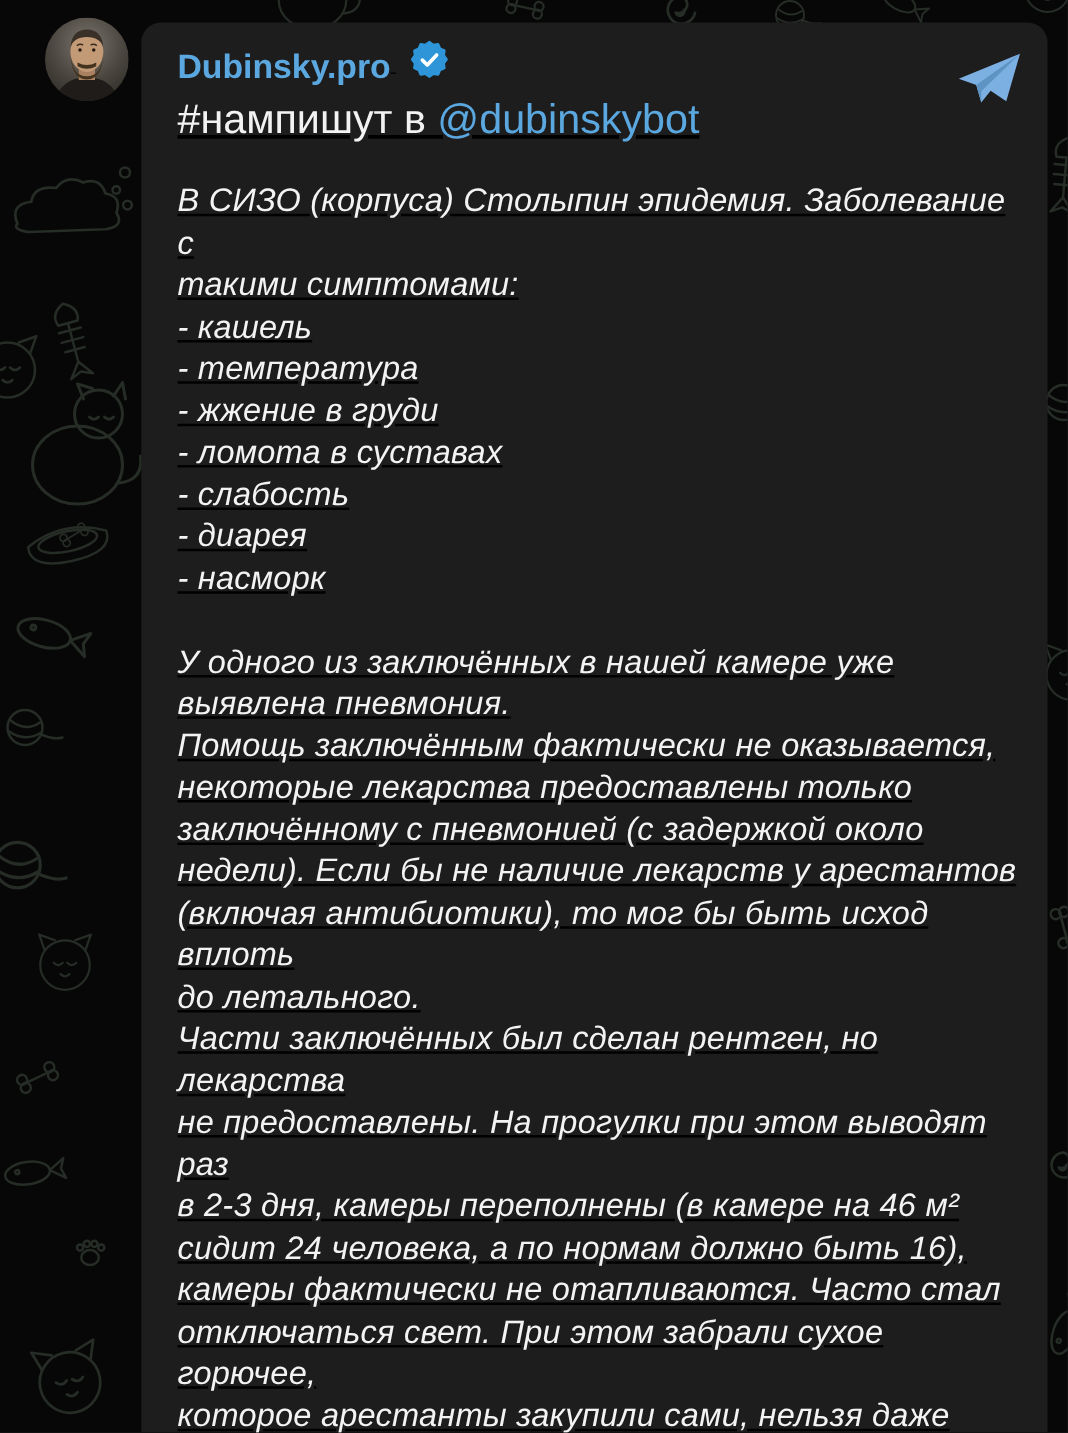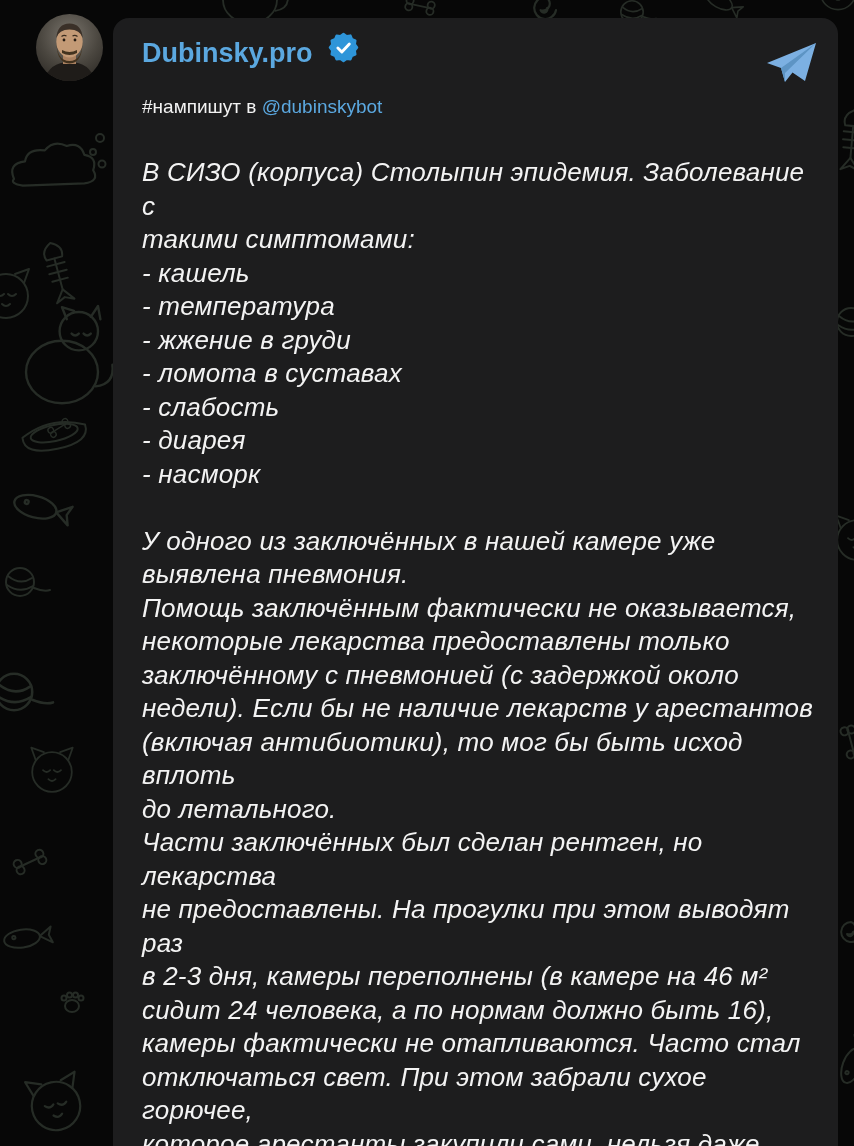--- a/index.html
+++ b/index.html
@@ -30,20 +30,21 @@
 
   .bubble {
     position: absolute;
     left: 113px; top: 18px;
     width: 725px; height: 1128px;
     box-sizing: border-box;
     background: #1d1d1e;
     border-radius: 16px 16px 0 0;
     padding: 14px 18px 17px 29px;
     z-index: 2;
+    text-decoration: underline;
   }
 
   .header-row { position: relative; height: 36px; }
   .channel-name {
     display: inline-block;
     font-size: 27px; font-weight: bold;
     line-height: 34px;
     color: #5ba8e0;
     cursor: pointer;
     vertical-align: middle;
@@ -55,22 +56,22 @@
     vertical-align: -6px;
   }
   .plane-icon {
     position: absolute;
     top: 10px; right: 2px;
     width: 52px; height: 42px;
     cursor: pointer;
   }
 
   .subtitle {
-    margin-top: 22px;
-    font-size: 19px; line-height: 34px;
+    margin-top: 10px;
+    font-size: 33px; line-height: 34px;
     color: #f2f2f2;
     white-space: nowrap;
   }
   .subtitle .bot-link { color: #5ba8e0; cursor: pointer; }
 
   .message-text {
     margin-top: 32px;
     font-size: 26px;
     font-style: italic;
     line-height: 33.5px;

